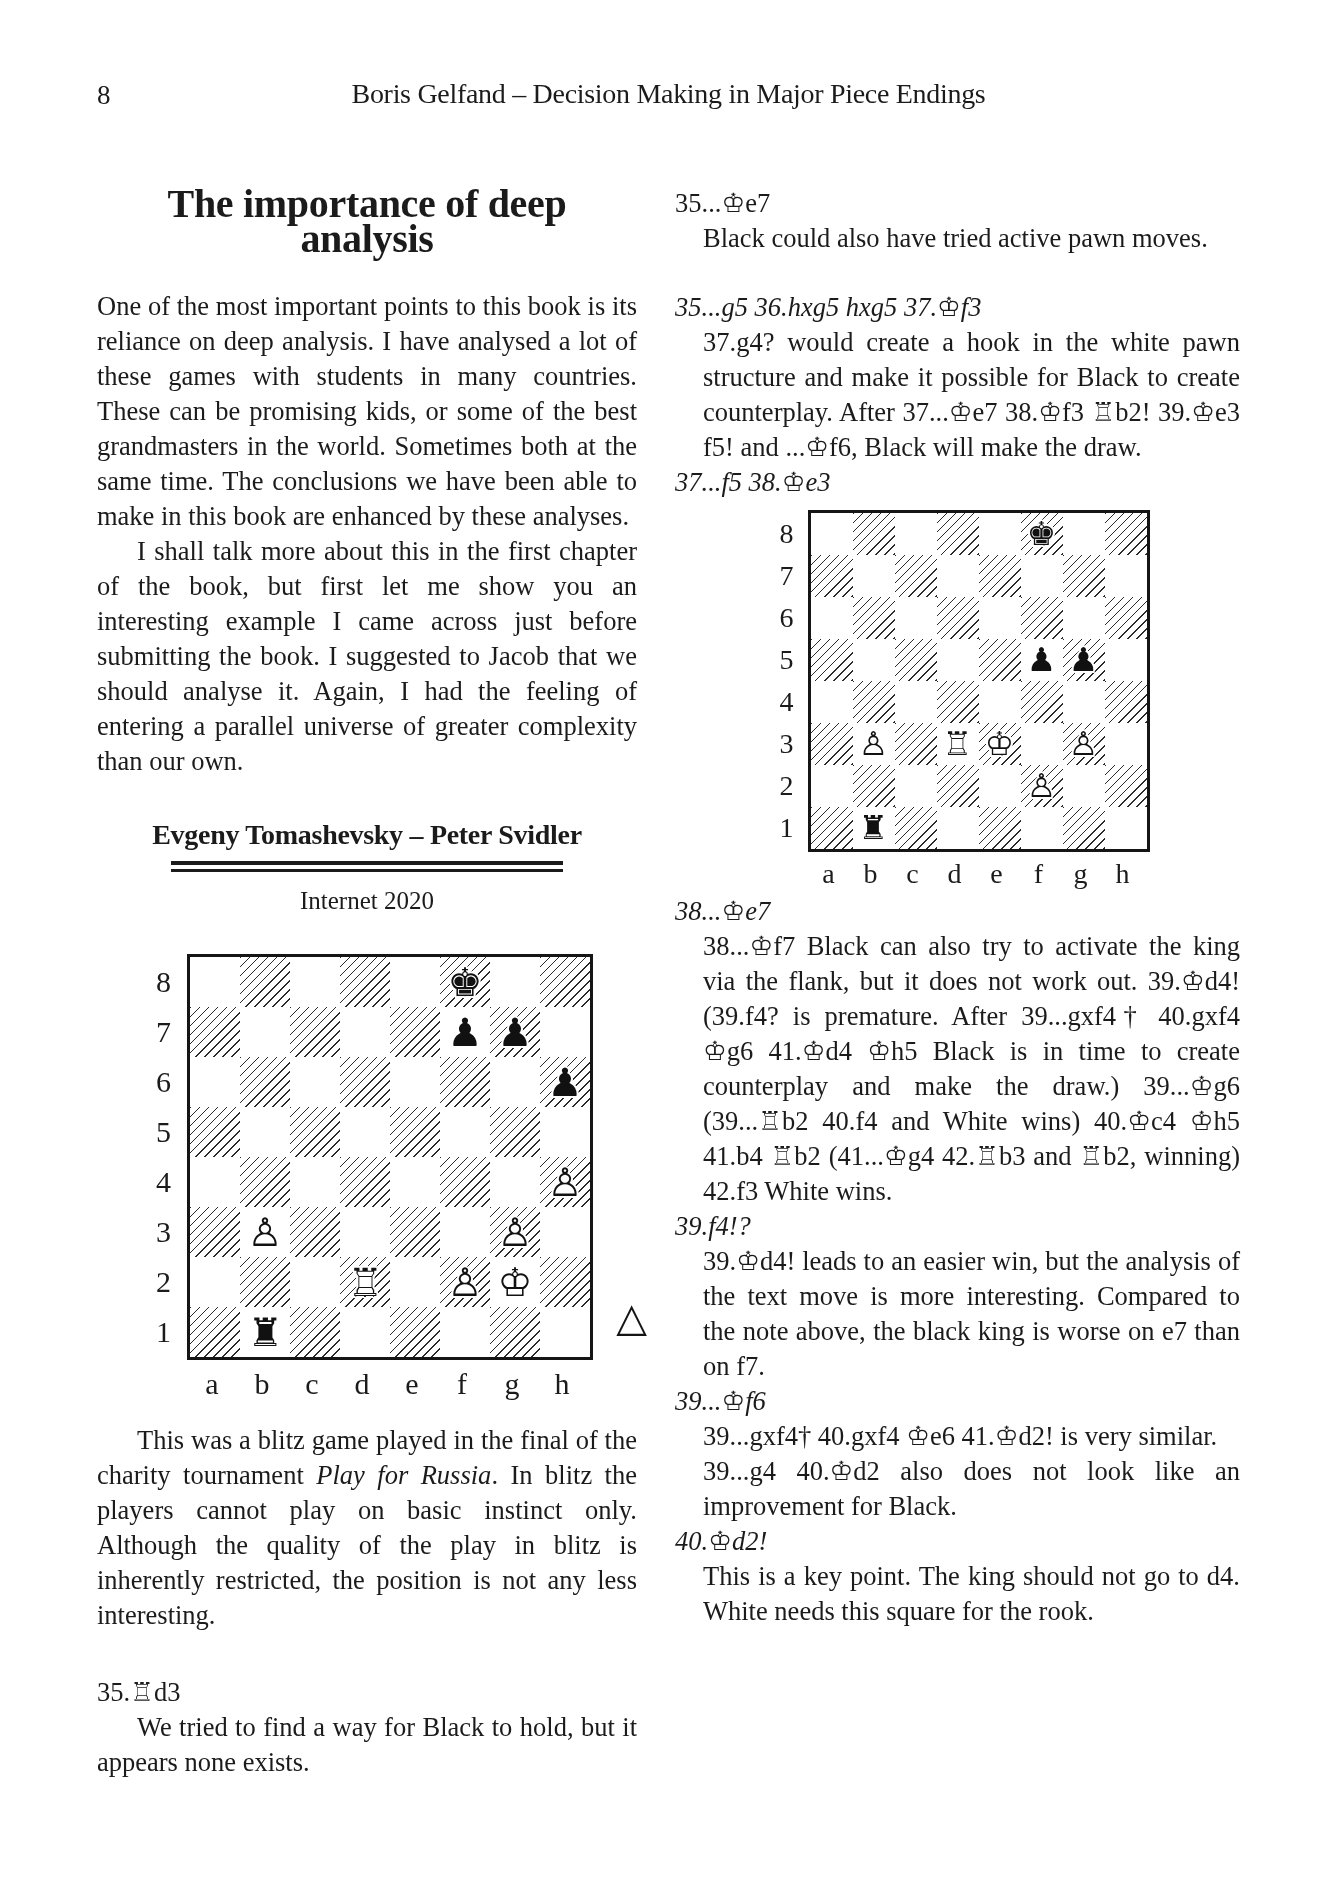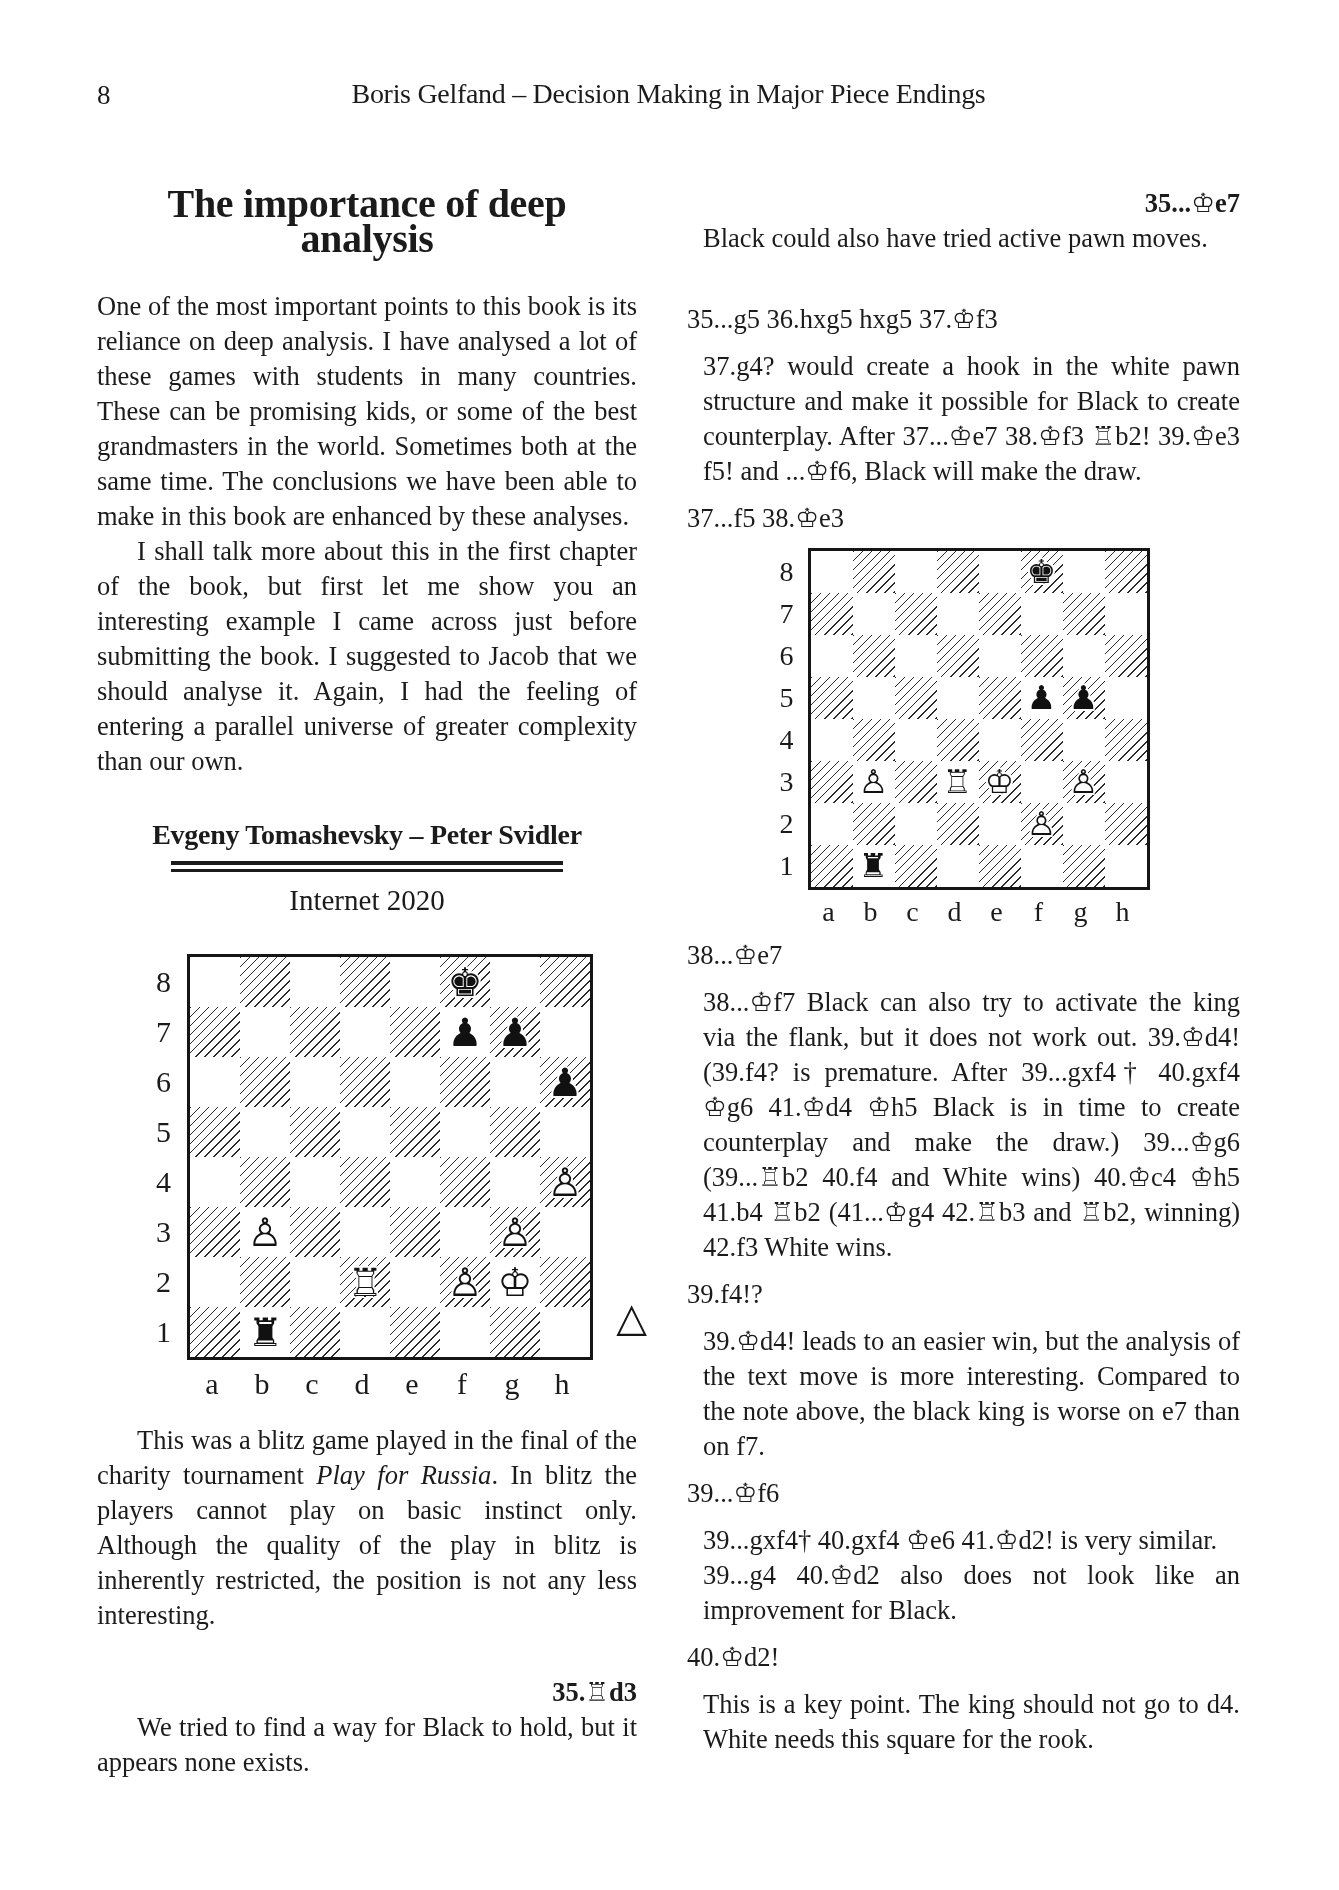--- a/index.html
+++ b/index.html
@@ -14,36 +14,36 @@
   .runhead{position:absolute;top:78px;left:97px;width:1143px;height:40px;}
   .pagenum{position:absolute;left:0;top:2px;font-size:27px;}
   .runtitle{text-align:center;font-size:28px;letter-spacing:-0.3px;}
   
   .col{position:absolute;top:186px;font-size:26.5px;line-height:35px;}
   .col-left{left:97px;width:540px;}
   .col-right{left:675px;width:565px;}
   p{margin:0;text-align:justify;}
   .indent{text-indent:40px;}
   .ann{margin-left:28px;text-align:justify;}
-  .moveline{margin:12px;text-align:left;}
-  .movebold{font-weight:bold;text-align:right;}
+  .moveline{margin:0;text-align:left;font-style:italic;}
+  .movebold{font-weight:normal;text-align:left;}
   .vspace{height:34px;}
   .section-heading{
     font-weight:bold;font-size:40px;text-align:center;
     letter-spacing:-0.3px;margin:0 0 33px 0;
   }
   .game-heading{
     font-weight:bold;font-size:28px;text-align:center;
     letter-spacing:-0.3px;margin:38px 0 0 0;
   }
   .game-rule{
     width:392px;height:4px;margin:9px auto 11px auto;
     border-top:4px solid #1b1b1b;border-bottom:3px solid #1b1b1b;
   }
-  .venue{text-align:center;font-size:29px;margin:0 0 36px 0;}
+  .venue{text-align:center;font-size:25px;margin:0 0 36px 0;}
   .mv35{margin-top:42px;}
   .para-after-diagram{margin-top:24px;}
   
   .diagram-wrap{position:relative;width:max-content;margin:0 auto;}
   .diagram{display:grid;grid-template-columns:auto auto;}
   .ranks{display:flex;flex-direction:column;padding-top:3px;}
   .ranks div{
     height:var(--sq);width:46px;box-sizing:border-box;
     display:flex;align-items:center;justify-content:flex-end;
     padding-right:16px;font-size:30px;line-height:1;

